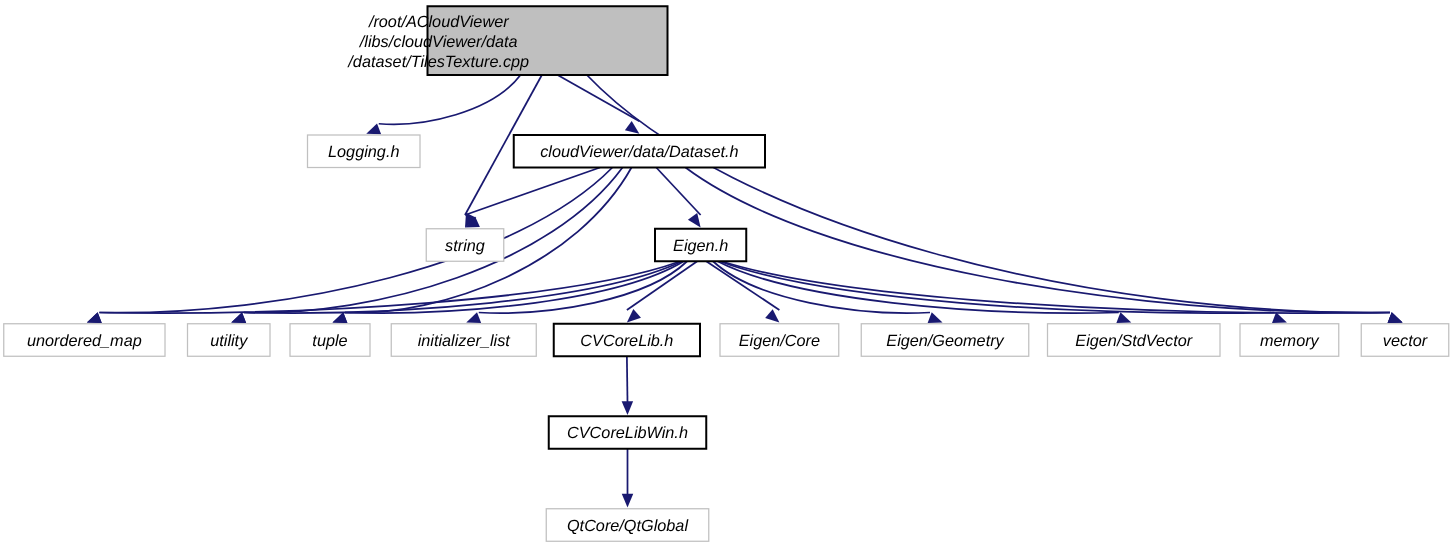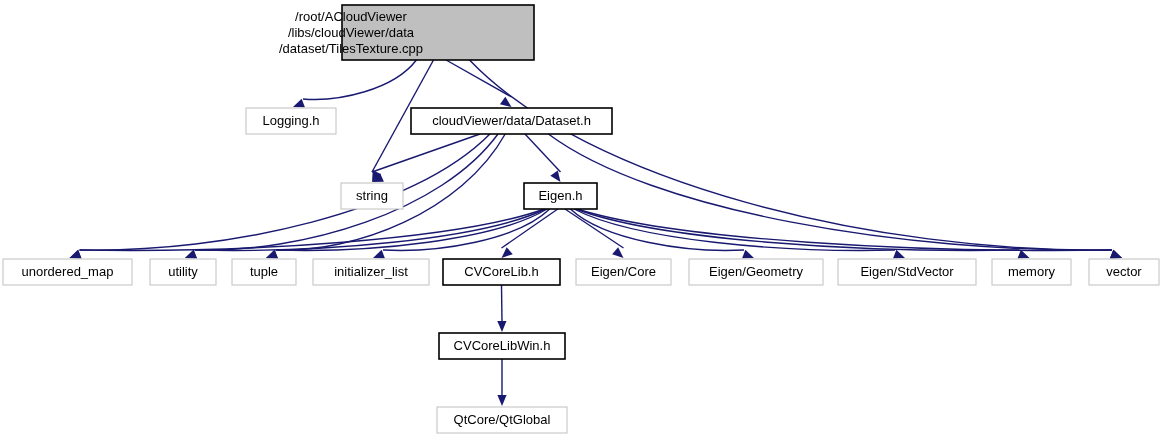--- a/index.html
+++ b/index.html
@@ -1,17 +1,17 @@
 <!DOCTYPE html>
 <html><head>
 <meta charset="utf-8">
 <style>
   html,body{margin:0;padding:0;background:#ffffff;}
   body{font-family:"Liberation Sans",sans-serif;}
-  #graph-wrap{position:relative;width:1163px;height:440px;background:#ffffff;overflow:hidden;}
+  #graph-wrap{position:relative;width:1163px;height:440px;background:#ffffff;overflow:hidden;font-style:italic;}
   svg#dep-graph{display:block;width:1163px;height:440px;}
   .node-box{fill:#ffffff;stroke:#c0c0c0;stroke-width:1;}
   .node-box.bold{stroke:#000000;stroke-width:1.6;}
   .node-box.root{fill:#bfbfbf;stroke:#000000;stroke-width:1.6;}
   .node-label{font-family:"Liberation Sans",sans-serif;font-size:13px;fill:#000000;text-anchor:middle;dominant-baseline:middle;}
   .edge{fill:none;stroke:#191970;stroke-width:1.4;}
   .arrow-fill{fill:#191970;stroke:none;}
 </style>
 </head>
 <body>

